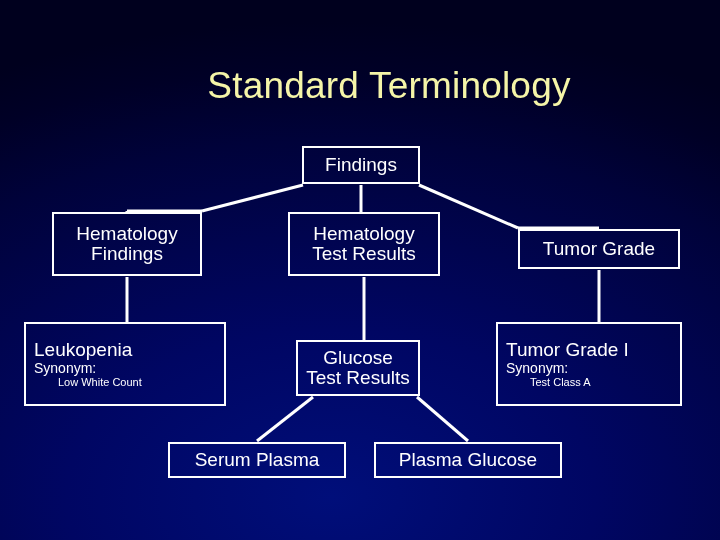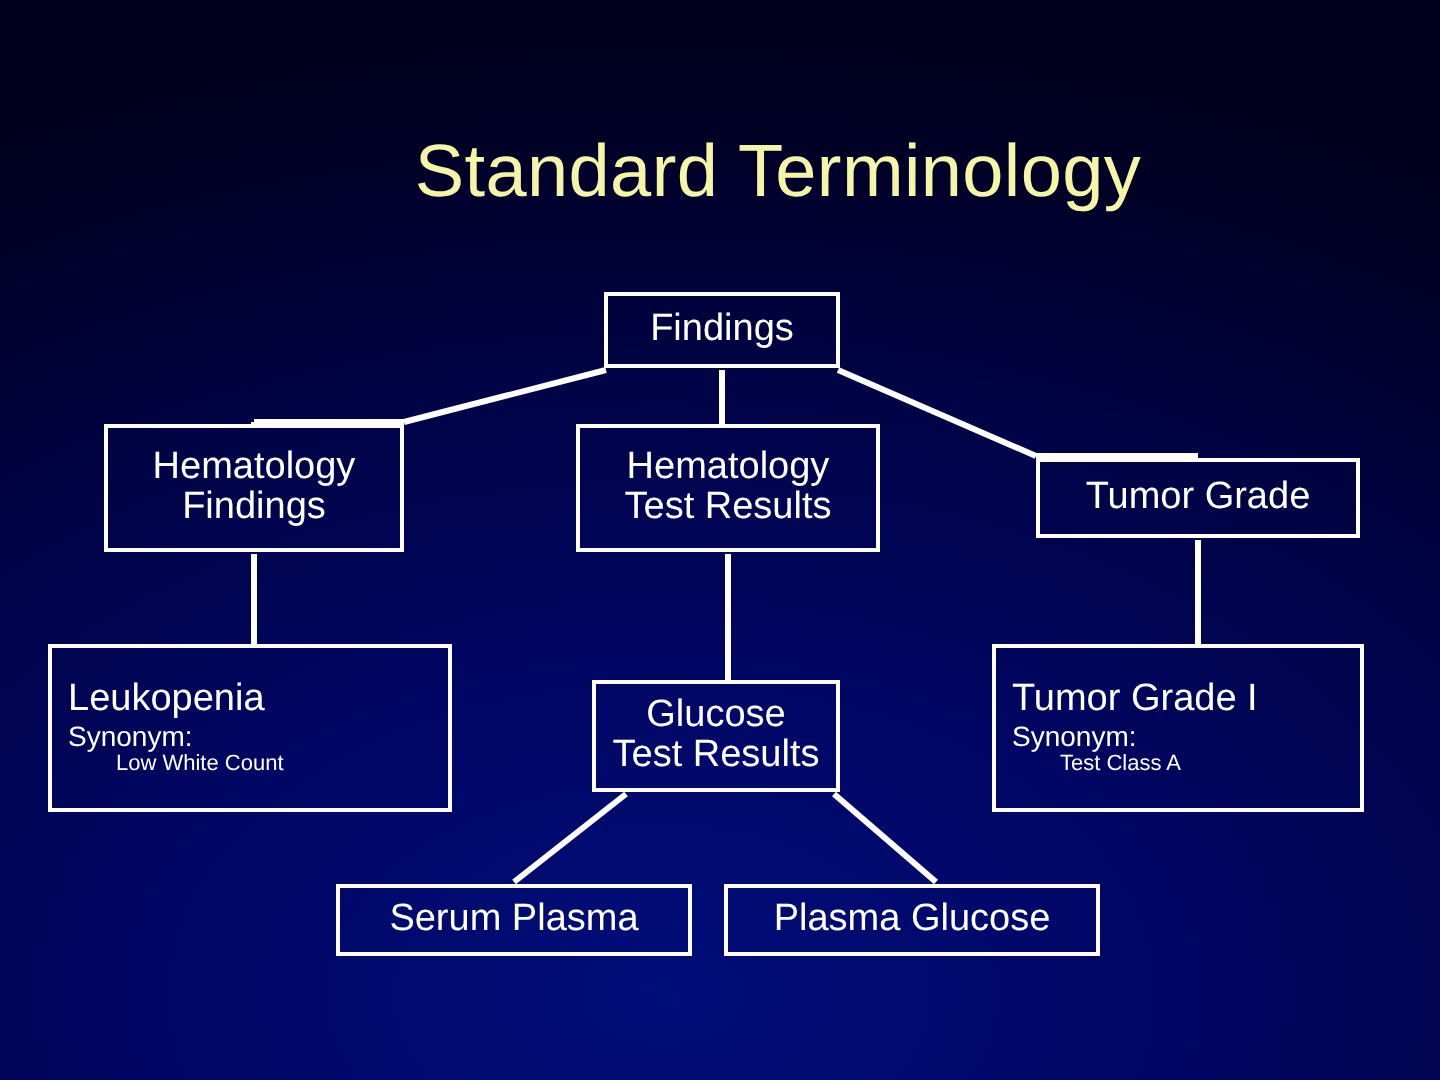--- a/index.html
+++ b/index.html
@@ -69,21 +69,21 @@
 
   
   #n-findings      { left: 302px; top: 146px; width: 118px; height: 38px; }
   #n-hematology    { left: 52px;  top: 212px; width: 150px; height: 64px; }
   #n-chemistry     { left: 288px; top: 212px; width: 152px; height: 64px; }
   #n-tumorgrade    { left: 518px; top: 229px; width: 162px; height: 40px; }
   #n-leukopenia    { left: 24px;  top: 322px; width: 202px; height: 84px; }
   #n-glucose       { left: 296px; top: 340px; width: 124px; height: 56px; }
   #n-tumorgradei   { left: 496px; top: 322px; width: 186px; height: 84px; }
   #n-serum         { left: 168px; top: 442px; width: 178px; height: 36px; }
-  #n-plasma        { left: 362px; top: 442px; width: 188px; height: 36px; }
+  #n-plasma        { left: 374px; top: 442px; width: 188px; height: 36px; }
 </style>
 </head>
 <body>
 
 <div id="slide">
 
   <div id="title">Standard Terminology</div>
 
   <svg class="connector" viewBox="0 0 720 540" width="720" height="540" aria-hidden="true">
     <g stroke="#ffffff" stroke-width="3" fill="none" stroke-linecap="butt">

